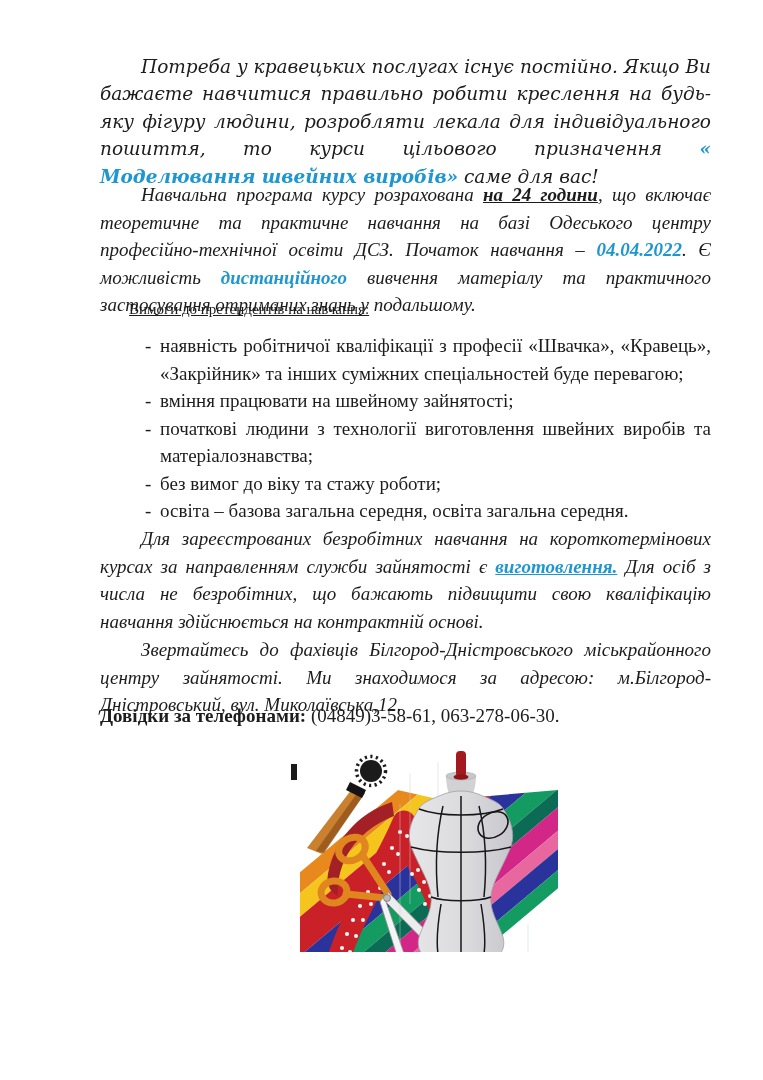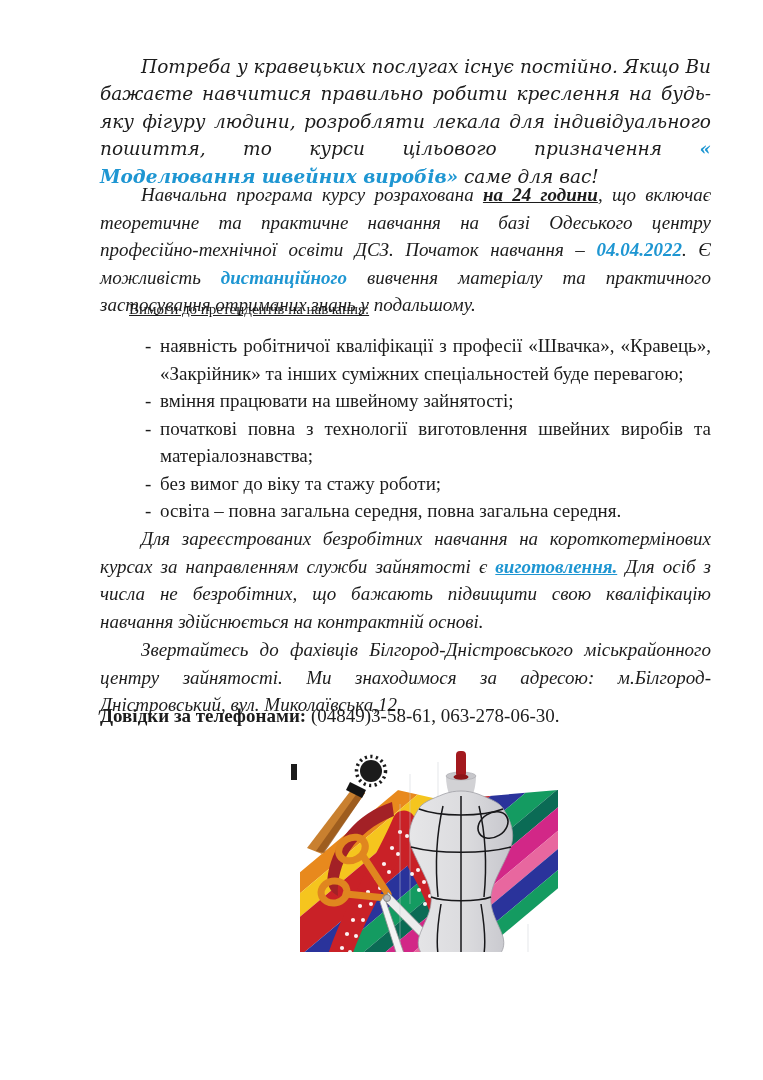--- a/index.html
+++ b/index.html
@@ -68,29 +68,29 @@
     <div class="req-item">
       <span class="req-dash">-</span>
       <span class="req-text">наявність робітничої кваліфікації з професії «Швачка», «Кравець», «Закрійник» та інших суміжних спеціальностей буде перевагою;</span>
     </div>
     <div class="req-item">
       <span class="req-dash">-</span>
       <span class="req-text">вміння працювати на швейному зайнятості;</span>
     </div>
     <div class="req-item">
       <span class="req-dash">-</span>
-      <span class="req-text">початкові повна з технології виготовлення швейних виробів та матеріалознавства;</span>
+      <span class="req-text">початкові людини з технології виготовлення швейних виробів та матеріалознавства;</span>
     </div>
     <div class="req-item">
       <span class="req-dash">-</span>
       <span class="req-text">без вимог до віку та стажу роботи;</span>
     </div>
     <div class="req-item">
       <span class="req-dash">-</span>
-      <span class="req-text">освіта – повна загальна середня, повна загальна середня.</span>
+      <span class="req-text">освіта – базова загальна середня, освіта загальна середня.</span>
     </div>
   </div>
 
   <p class="para" style="top:506px;">
     <span>Для зареєстрованих безробітних навчання на короткотермінових курсах за направленням служби зайнятості є </span><span class="accent b u">виготовлення.</span><span> Для осіб з числа не безробітних, що бажають підвищити свою кваліфікацію навчання здійснюється на контрактній основі.</span>
   </p>
 
   <p class="para" style="top:617px;">
     <span>Звертайтесь до фахівців Білгород-Дністровського міськрайонного центру зайнятості.  Ми знаходимося за адресою: м.Білгород-Дністровський, вул. Миколаївська,12.</span>
   </p>

